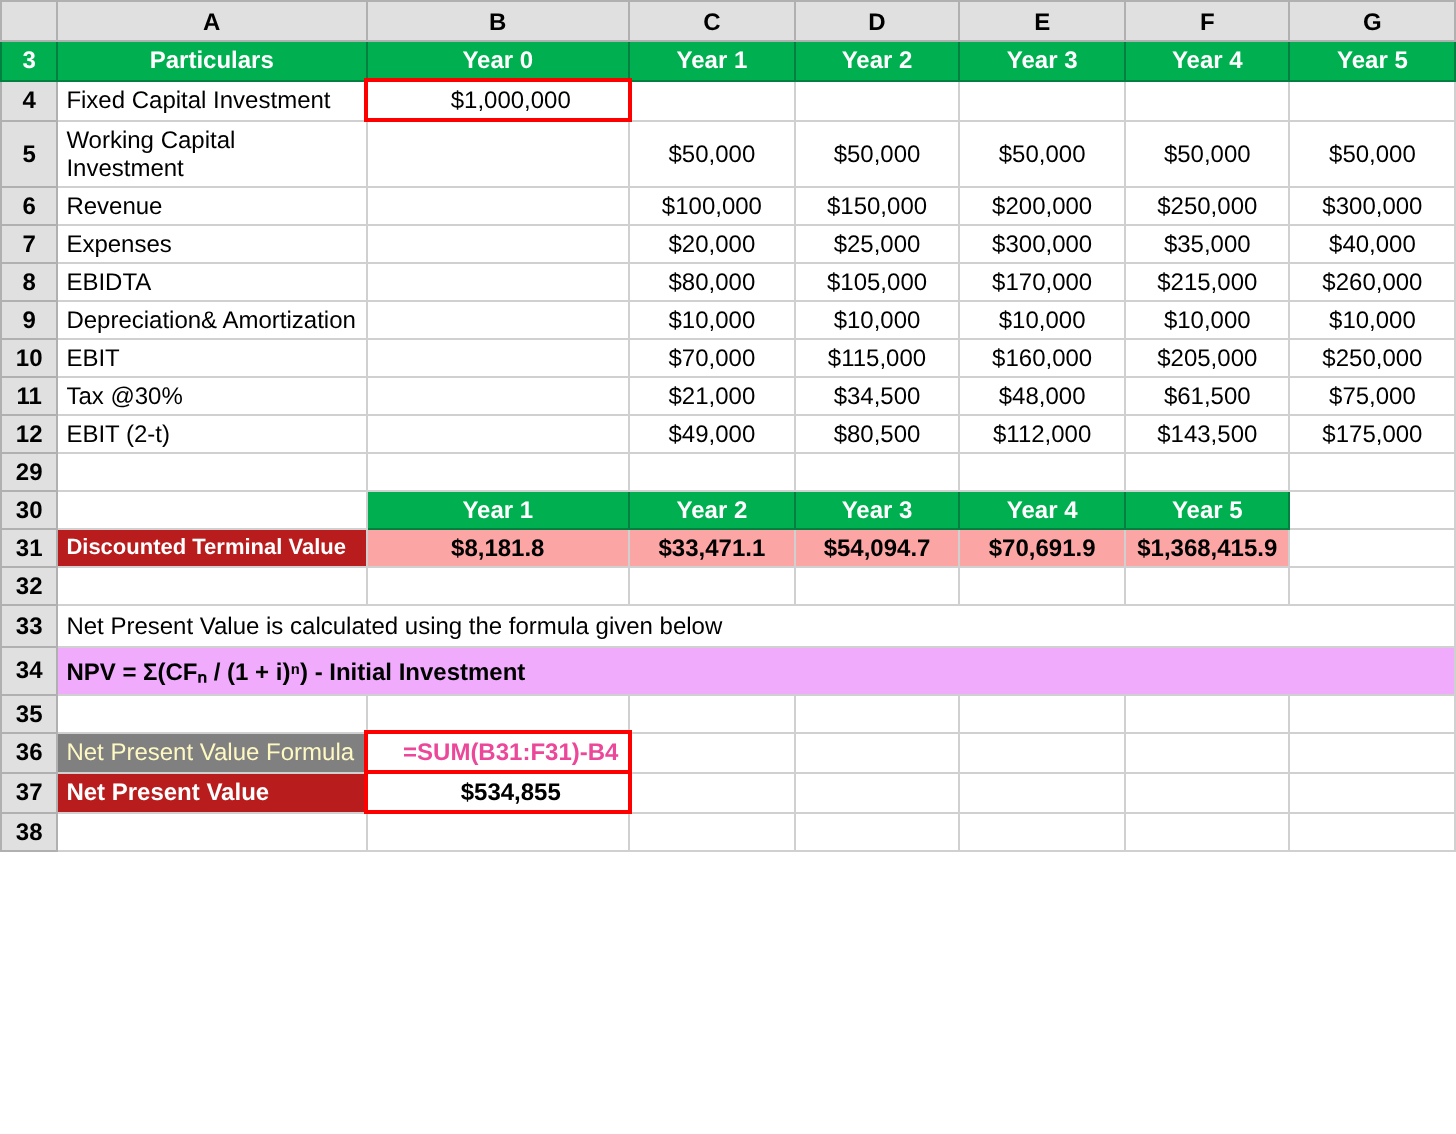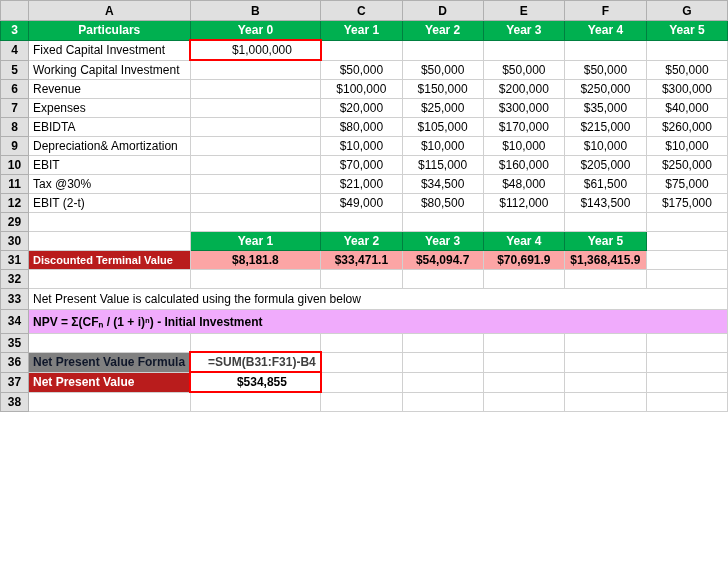--- a/index.html
+++ b/index.html
@@ -79,22 +79,22 @@
     
     .dark-gray {
       background: #b91c1c;
       color: #fff;
       font-weight: bold;
     }
 
     
     .med-gray {
       background: #808080;
-      color: #0f172a;
-      font-weight: bold;
+      color: #fef9c3;
+      font-weight: normal;
     }
 
     
     .bottom-green {
       background: #00b050;
       color: #fff;
       font-weight: bold;
       text-align: center;
       border: 1px solid #008040;
     }
@@ -323,21 +323,21 @@
         <td></td>
         <td></td>
         <td></td>
         <td></td>
         <td></td>
       </tr>
 
       <tr>
         <td class="row-num">36</td>
         <td class="med-gray left-cell">Net Present Value Formula</td>
-        <td class="data-cell red-border" style="color:#404040;font-weight:bold;">=SUM(B31:F31)-B4</td>
+        <td class="data-cell red-border" style="color:#ec4899;font-weight:bold;">=SUM(B31:F31)-B4</td>
         <td></td>
         <td></td>
         <td></td>
         <td></td>
         <td></td>
       </tr>
 
       <tr>
         <td class="row-num">37</td>
         <td class="dark-gray left-cell">Net Present Value</td>

